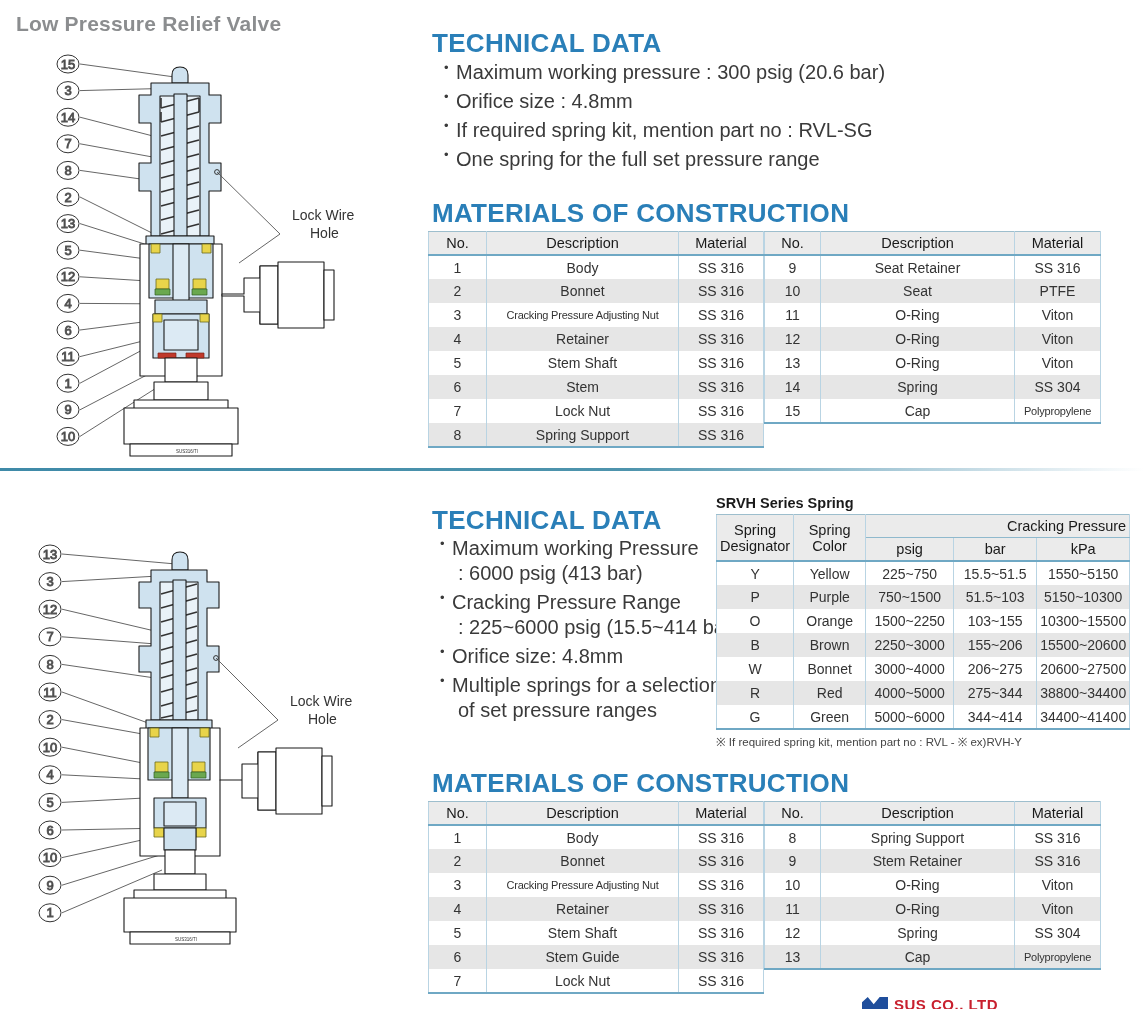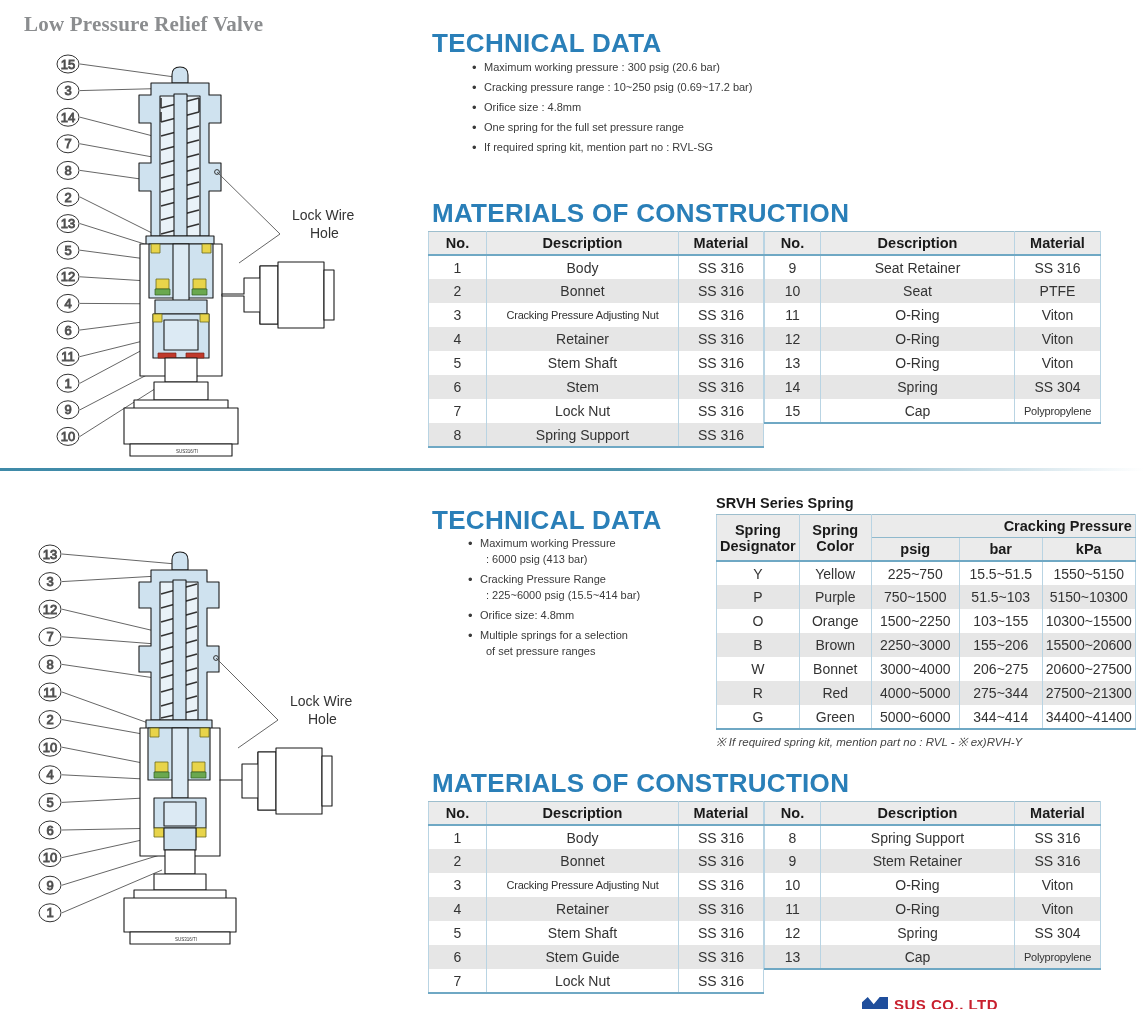--- a/index.html
+++ b/index.html
@@ -20,33 +20,33 @@
   .divider {
     position: absolute; left: 0; top: 468px; width: 1144px; height: 3px;
     background: linear-gradient(to right, #3f8aa8 0%, #4e94ad 55%, #a9cad8 78%, #ffffff 100%);
   }
 
   .valve-title {
     position: absolute;
     font-size: 21px; font-weight: bold; color: #8b8d8f;
     letter-spacing: .2px; white-space: nowrap;
   }
-  #title-low  { left: 24px; top: 12px; font-family: Liberation Serif, serif; }
+  #title-low  { left: 16px; top: 12px; }
   #title-high { left: 10px; top: 487px; }
 
   .blue-head {
     position: absolute;
     font-size: 26px; font-weight: bold; color: #2a7fb8;
     letter-spacing: .3px; white-space: nowrap;
   }
 
   .bullets { position: absolute; }
   .bullets .li {
-    font-size: 11px; color: #3a3a3a; line-height: 1.0;
-    margin-bottom: 9px; white-space: nowrap; padding-left: 12px; position: relative; margin-left: 28px;
+    font-size: 20px; color: #3a3a3a; line-height: 1.0;
+    margin-bottom: 9px; white-space: nowrap; padding-left: 12px; position: relative;
   }
   .bullets .li::before {
     content: "•"; position: absolute; left: 0; top: -1px; font-size: 13px; color: #3a3a3a;
   }
   .bullets .li.cont { padding-left: 18px; margin-top: -4px; }
   .bullets .li.cont::before { content: ""; }
 
   
   table.mat, table.spring {
     border-collapse: collapse;
@@ -56,21 +56,21 @@
   table.mat td, table.mat th,
   table.spring td, table.spring th {
     border-left: 1px solid #b9d4e3;
     border-right: 1px solid #b9d4e3;
     text-align: center;
     padding: 2px 3px;
     font-weight: normal;
     white-space: nowrap;
   }
   table.mat th, table.spring th {
-    font-weight: bold; background: #ebebeb; color: #1a1a1a;
+    font-weight: normal; background: #ebebeb; color: #1a1a1a;
     border-bottom: 2px solid #6fa8c4;
     border-top: 1px solid #9dbecd;
     font-size: 14.5px;
     padding: 3px;
   }
   table.mat tr.even td, table.spring tr.even td { background: #e6e6e6; }
   table.mat tr.odd  td, table.spring tr.odd  td { background: #ffffff; }
   table.mat td { height: 24px; }
   table.spring td { height: 24px; }
   table.mat td.small, table.spring td.small { font-size: 11px; letter-spacing: -.2px; }
@@ -88,21 +88,21 @@
   .spring-title {
     font-size: 14.5px; font-weight: bold; color: #1a1a1a; margin-bottom: 3px;
   }
   table.spring { border-bottom: 2px solid #6fa8c4; }
   .sp-desig { width: 74px; }
   .sp-color { width: 72px; }
   .sp-psig  { width: 88px; }
   .sp-bar   { width: 83px; }
   .sp-kpa   { width: 86px; }
   table.spring th.grp { border-bottom: 1px solid #8fb9cd; text-align: right; }
-  .footnote { font-size: 11.5px; color: #444; margin-top: 4px; white-space: nowrap; font-style: italic; }
+  .footnote { font-size: 11.5px; color: #444; margin-top: 4px; white-space: nowrap; }
 
   
   .diagram { position: absolute; }
   .diagram svg { display: block; }
   .callout-text { font-family: "Liberation Sans", sans-serif; font-size: 13px; fill: #333; }
   .lockwire { font-family: "Liberation Sans", sans-serif; font-size: 14px; fill: #333; }
 
   .logo-strip {
     position: absolute; left: 862px; top: 996px; width: 280px; height: 14px;
     overflow: hidden;
@@ -236,24 +236,23 @@
       <circle cx="163" cy="124" r="2.4" fill="none" stroke="#333" stroke-width="1"></circle>
       <text class="lockwire" x="238" y="172">Lock Wire</text>
       <text class="lockwire" x="256" y="190">Hole</text>
     </svg>
   </div>
 
   <div class="blue-head" style="left:432px; top:28px;">TECHNICAL DATA</div>
 
   <div class="bullets" id="bullets-low" style="left:444px; top:62px;">
       <div class="li">Maximum working pressure : 300 psig (20.6 bar)</div>
-      <div class="li">Cracking pressure range : 10~250 psig (0.69~17.2 bar)</div>
       <div class="li">Orifice size : 4.8mm</div>
+      <div class="li">If required spring kit, mention part no : RVL-SG</div>
       <div class="li">One spring for the full set pressure range</div>
-      <div class="li">If required spring kit, mention part no : RVL-SG</div>
     </div>
 
   <div class="blue-head" style="left:432px; top:198px;">MATERIALS OF CONSTRUCTION</div>
 
   <div class="mat-wrap" style="left:428px; top:231px;">
     <table class="mat">
       <thead>
           <tr id="mat-low-head-l">
             <th class="col-no">No.</th>
             <th class="col-desc">Description</th>
@@ -524,21 +523,21 @@
             <td>Bonnet</td>
             <td>3000~4000</td>
             <td>206~275</td>
             <td>20600~27500</td>
           </tr>
           <tr class="even">
             <td>R</td>
             <td>Red</td>
             <td>4000~5000</td>
             <td>275~344</td>
-            <td>27500~21300</td>
+            <td>38800~34400</td>
           </tr>
           <tr class="odd">
             <td>G</td>
             <td>Green</td>
             <td>5000~6000</td>
             <td>344~414</td>
             <td>34400~41400</td>
           </tr>
         </tbody>
     </table>

